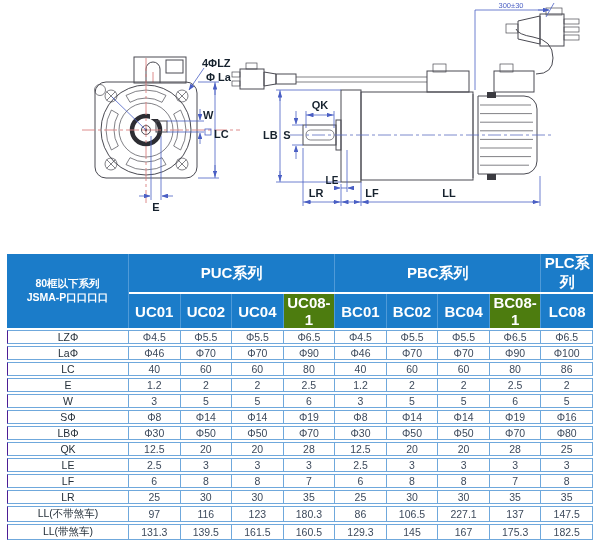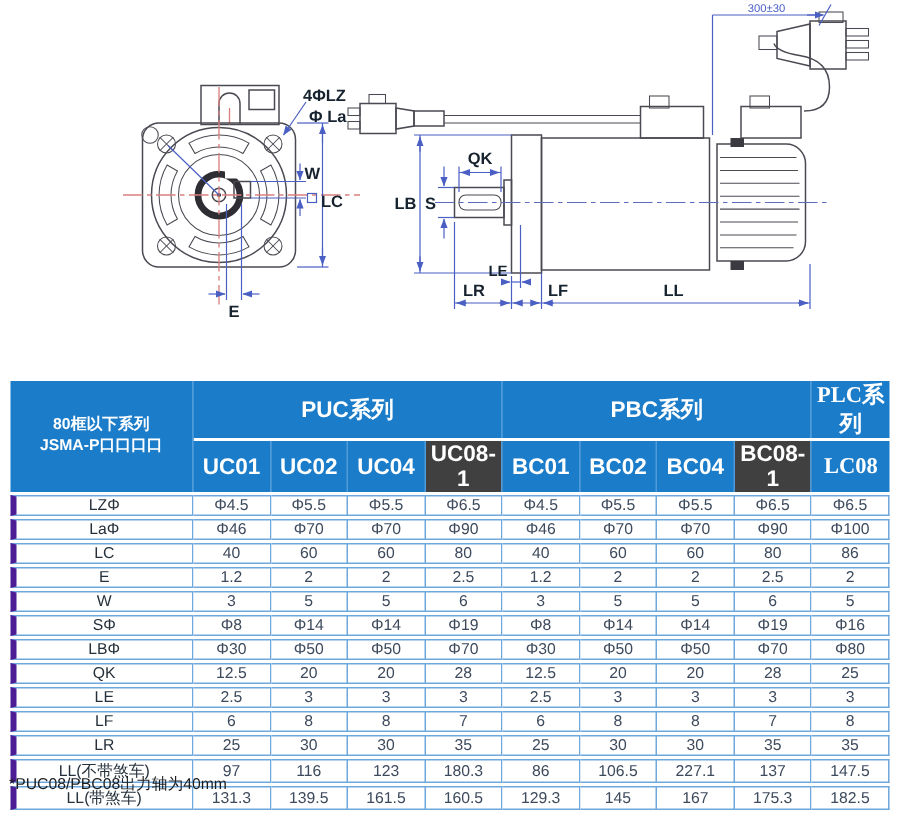--- a/index.html
+++ b/index.html
@@ -14,26 +14,26 @@
   .red{fill:none;stroke:#d9807f;stroke-width:0.9;}
   .cl{stroke-dasharray:13 3 3 3;}
   .lbl{font-size:11px;font-weight:bold;fill:#16222e;}
   .lbs{font-size:10px;font-weight:bold;fill:#16222e;}
   .dimtxt{font-size:7.5px;fill:#4a5fc4;}
 
   .tbl-wrap{position:absolute;left:7px;top:252px;width:586px;}
   table{width:100%;border-collapse:separate;border-spacing:0 2px;table-layout:fixed;}
   th{background:#1b7cc9;color:#fff;font-weight:bold;font-size:15px;height:16px;
      padding:0;text-align:center;border-right:1px solid #4f9ad8;}
-  th:last-child{border-right:none;font-family:Liberation Serif, serif;}
+  th:last-child{border-right:none;}
   th.corner{font-size:10.5px;line-height:1.3;}
-  th.dark{background:#404040;}
+  th.dark{background:#4d7c0f;}
   td{background:#fff;height:12px;padding:0;text-align:center;font-size:10.5px;color:#3d4a5c;
      border-top:1px solid #6fa8dc;border-bottom:1px solid #6fa8dc;border-right:1px solid #6fa8dc;}
-  td:first-child{border-left:4px solid #4c1d95;color:#25303a;}
+  td:first-child{border-left:1px solid #4c1d95;color:#25303a;}
   .notes{position:absolute;left:6px;top:517px;font-size:10.5px;line-height:13px;color:#1d1d1d;}
 </style>
 </head>
 <body>
 
 
 
 <svg class="draw" width="600" height="248" viewBox="0 0 600 248">
   <defs>
     <marker id="arr" viewBox="0 0 8 6" refX="7.5" refY="3" markerWidth="8" markerHeight="6" orient="auto">
@@ -404,17 +404,16 @@
           <td>145</td>
           <td>167</td>
           <td>175.3</td>
           <td>182.5</td>
         </tr>
       </tbody>
   </table>
 </div>
 
 <div class="notes">
-  <div>*PUC08/PBC08出力轴为40mm</div>
 </div>
 
 
 
 
 </body></html>

